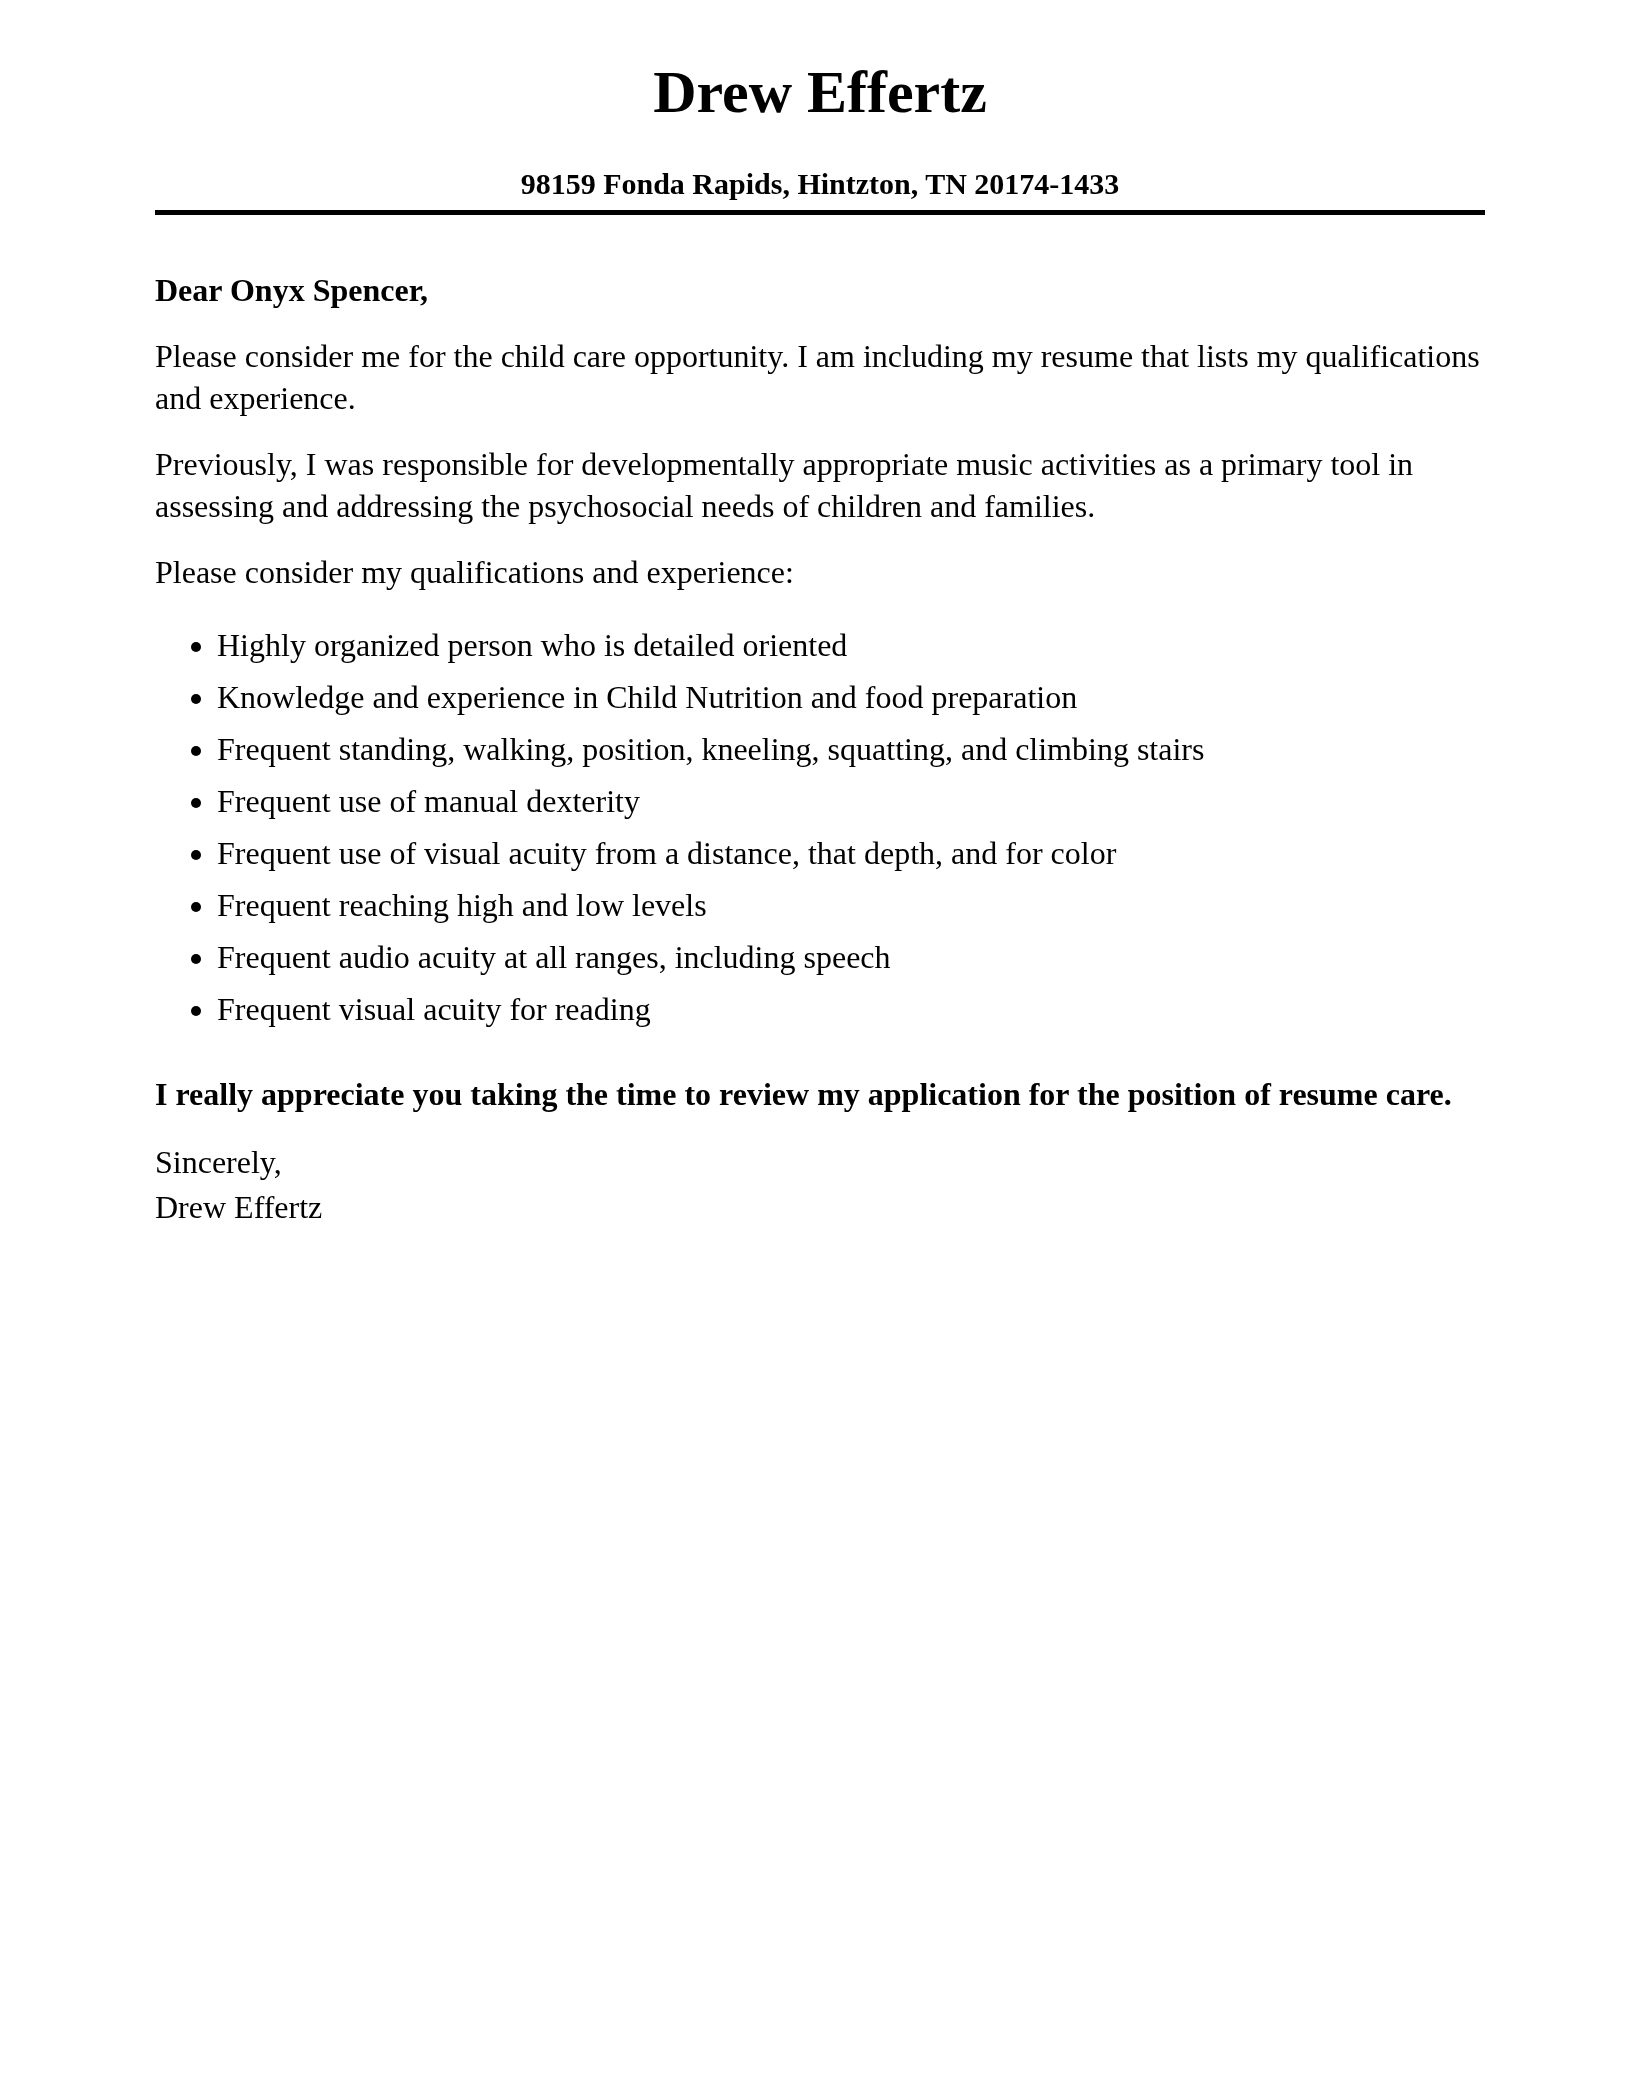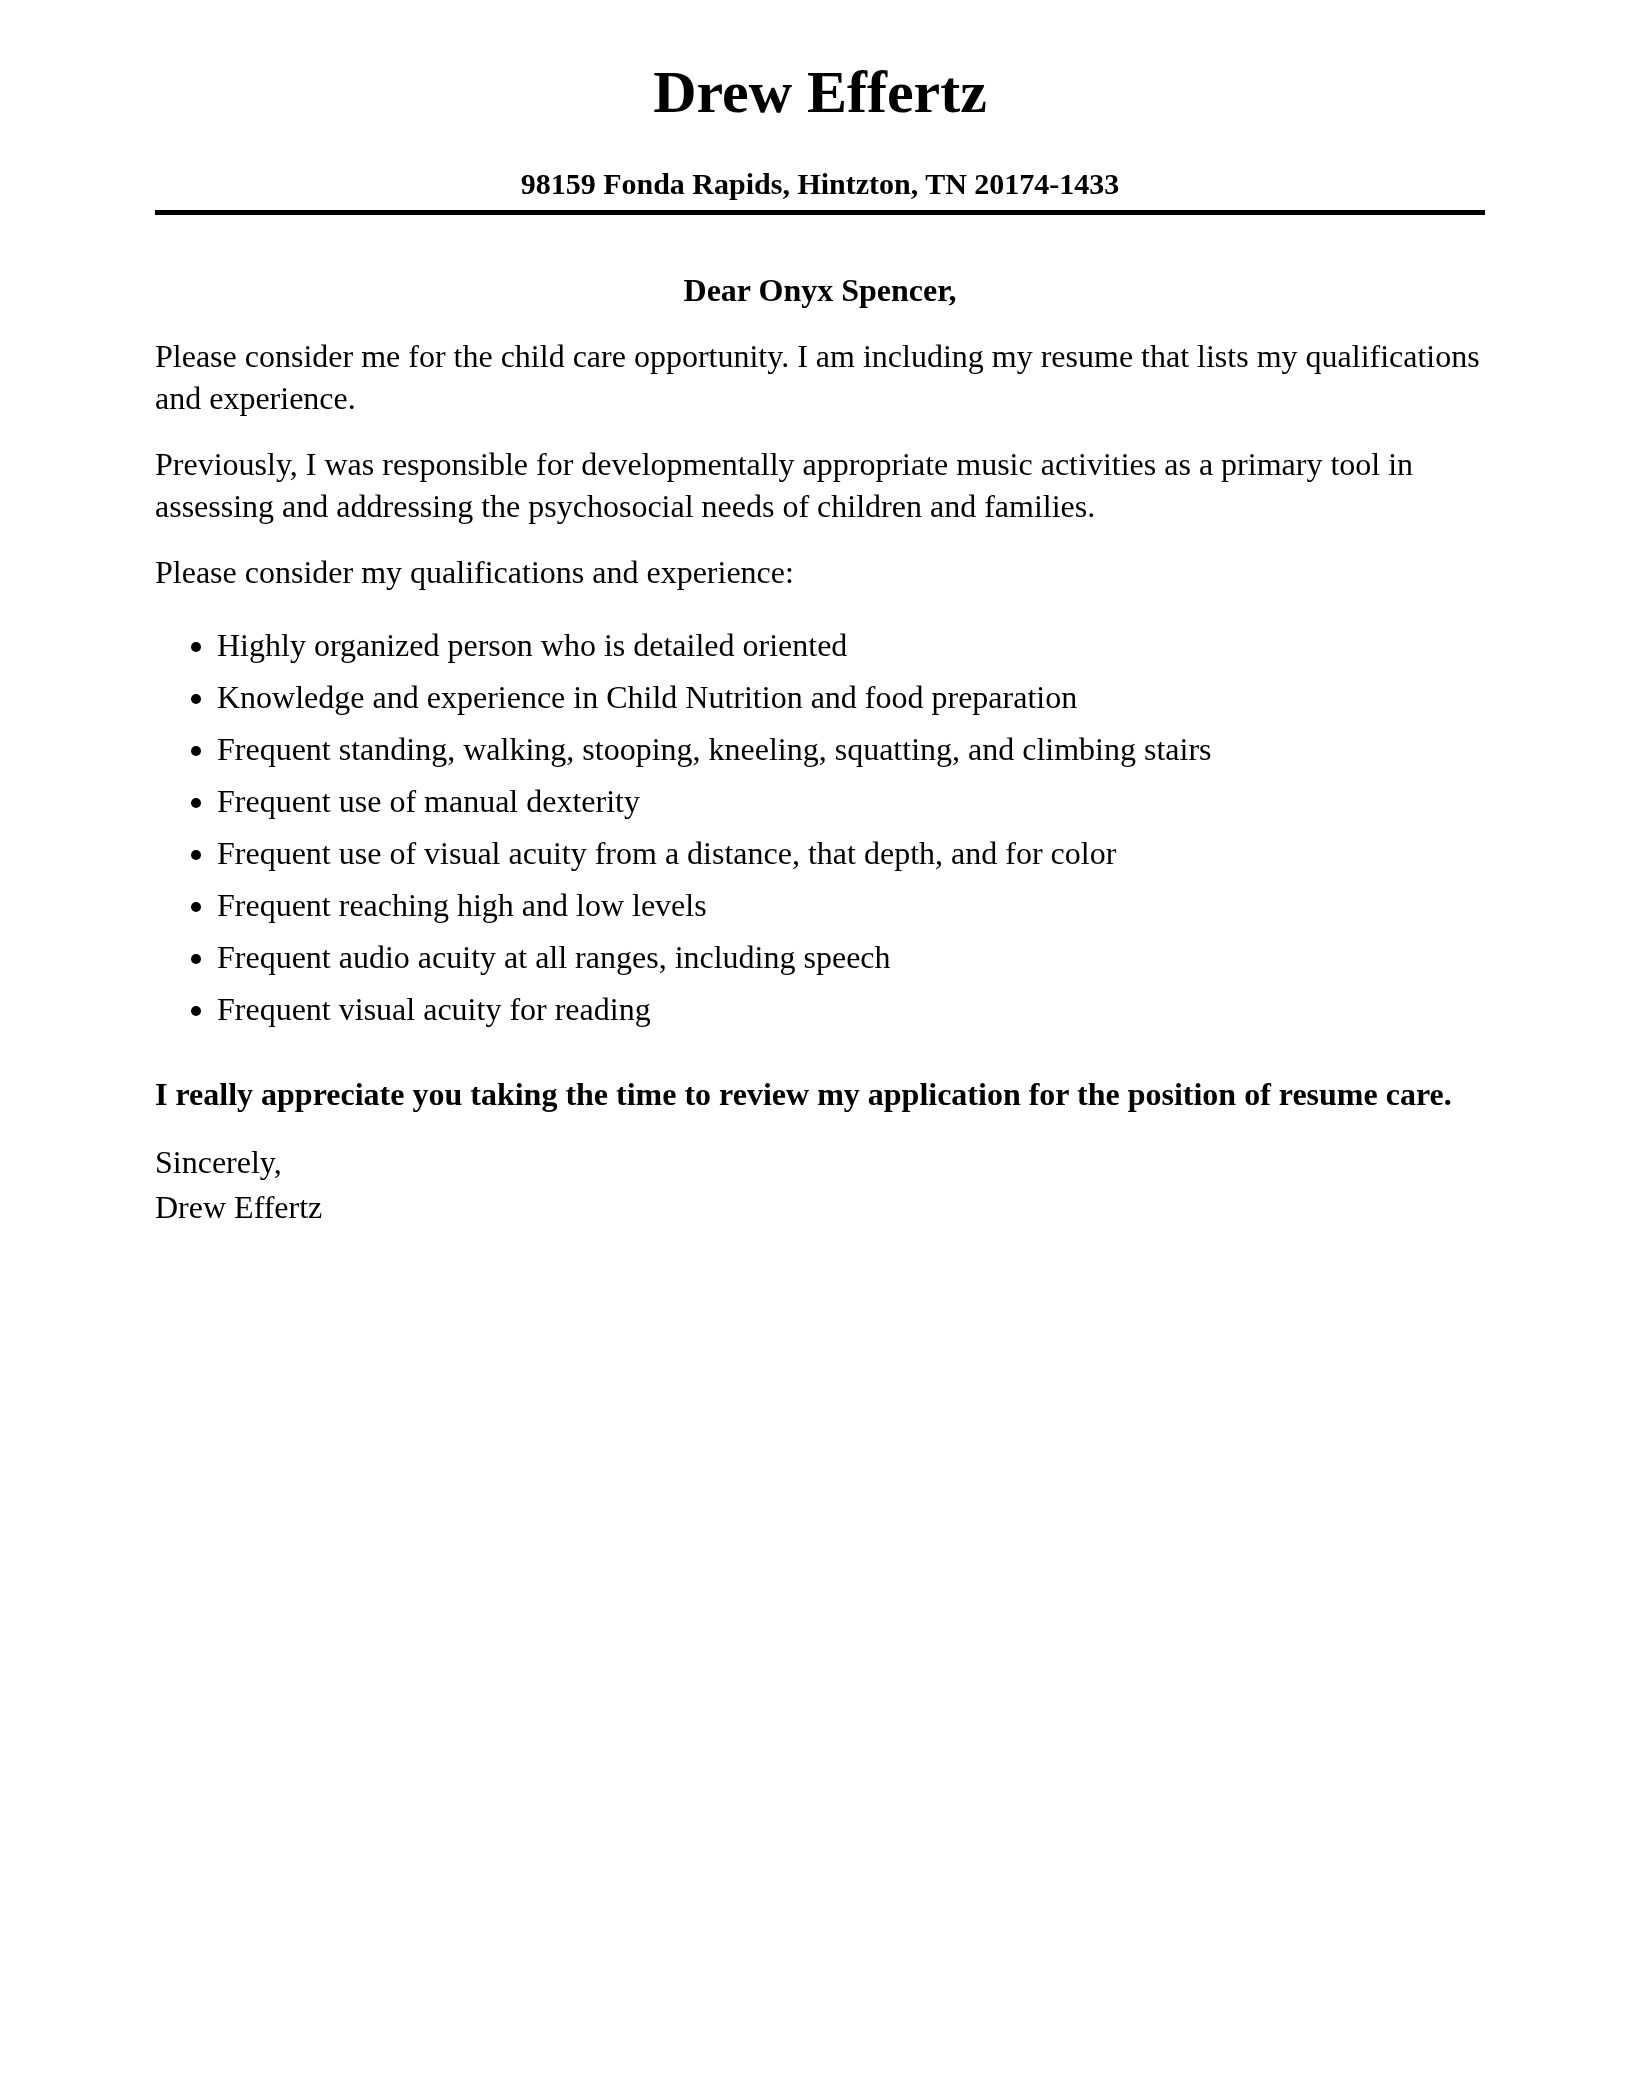--- a/index.html
+++ b/index.html
@@ -39,21 +39,20 @@
     background: #000000;
     margin: 8px 0 0 0;
   }
   .letter {
     font-size: 32px;
     line-height: 42px;
   }
   .salutation {
     font-weight: bold;
     margin: 54px 0 0 0;
-    text-align: center;
   }
   .para {
     margin: 24px 0 0 0;
   }
   .qualifications {
     margin: 32px 0 0 0;
     padding: 0 0 0 50px;
     list-style: disc;
   }
   .qualifications li {
@@ -90,21 +89,21 @@
 
     <p class="para">Please consider me for the child care opportunity. I am including my resume that lists my qualifications and experience.</p>
 
     <p class="para">Previously, I was responsible for developmentally appropriate music activities as a primary tool in assessing and addressing the psychosocial needs of children and families.</p>
 
     <p class="para">Please consider my qualifications and experience:</p>
 
     <ul class="qualifications">
       <li>Highly organized person who is detailed oriented</li>
       <li>Knowledge and experience in Child Nutrition and food preparation</li>
-      <li>Frequent standing, walking, stooping, kneeling, squatting, and climbing stairs</li>
+      <li>Frequent standing, walking, position, kneeling, squatting, and climbing stairs</li>
       <li>Frequent use of manual dexterity</li>
       <li>Frequent use of visual acuity from a distance, that depth, and for color</li>
       <li>Frequent reaching high and low levels</li>
       <li>Frequent audio acuity at all ranges, including speech</li>
       <li>Frequent visual acuity for reading</li>
     </ul>
 
     <p class="appreciation">I really appreciate you taking the time to review my application for the position of resume care.</p>
 
     <p class="signoff">Sincerely,</p>

